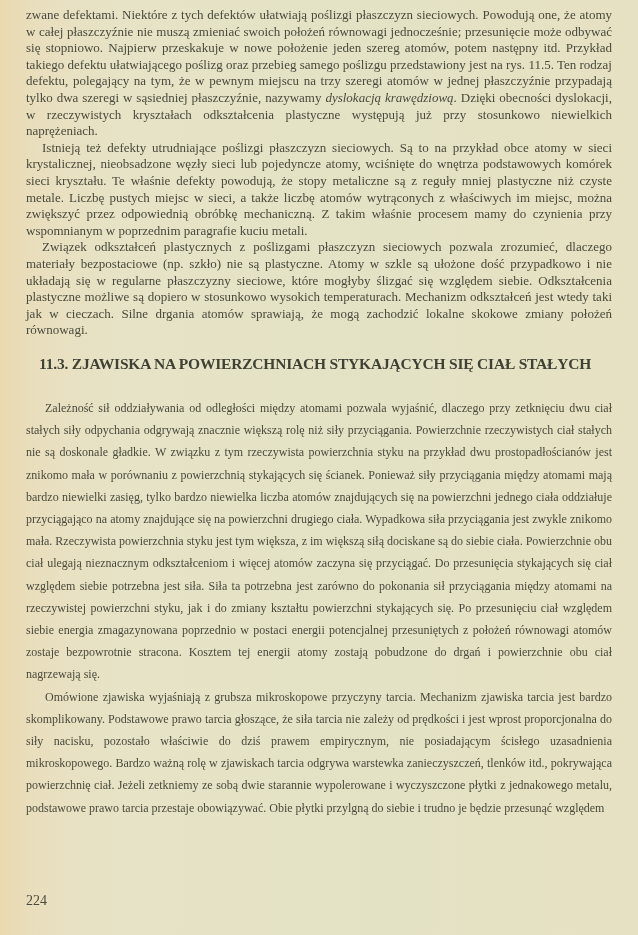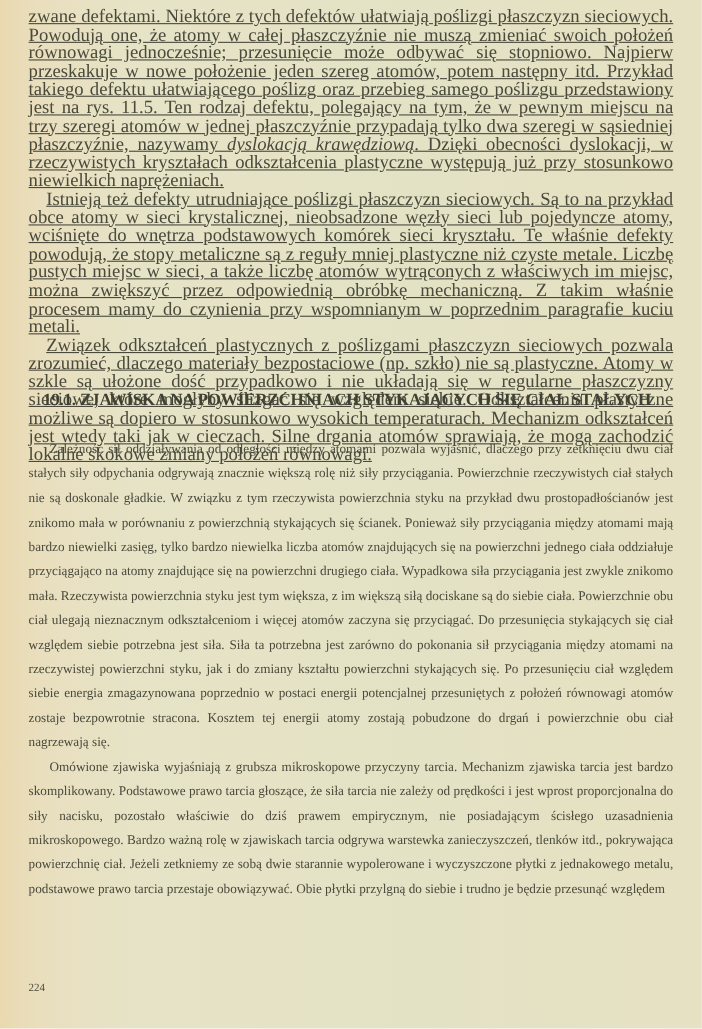--- a/index.html
+++ b/index.html
@@ -6,51 +6,51 @@
   body {
     width:638px; height:935px; overflow:hidden;
     background: linear-gradient(90deg, #ead9b0 0px, #e9dfbf 40px, #e6e3c6 120px, #e4e2c5 400px, #e6e1c2 638px);
     font-family: "Liberation Serif", "DejaVu Serif", serif;
     color:#4a4a3c;
     position:relative;
   }
   .page { position:absolute; left:26px; top:0; width:586px; }
   .small {
     position:absolute; left:0; top:7px; width:586px;
-    font-size:17px; line-height:16.6px; text-align:justify;text-decoration:underline;
+    font-size:13px; line-height:16.6px; text-align:justify;
   }
   .small p { margin:0; text-indent:0; }
   .small p.indent { text-indent:16px; }
   .heading {
     position:absolute; left:13px; top:355px; width:580px;
     font-size:15.5px; font-weight:bold; letter-spacing:-0.2px;
     color:#3f4134;
   }
   .large {
     position:absolute; left:0; top:397px; width:586px;
     font-size:12px; line-height:22.2px; text-align:justify;
   }
   .large p { margin:0; text-indent:19px; }
   em { font-style:italic; }
   .folio {
     position:absolute; left:26px; top:893px;
-    font-size:10px; color:#4a4a3c;
+    font-size:14px; color:#4a4a3c;
   }
 </style>
 </head>
 <body>
 
 <div class="page">
   <div class="small">
     <p><span>zwane defektami. Niektóre z tych defektów ułatwiają poślizgi płaszczyzn sieciowych. Powodują one, że atomy w całej płaszczyźnie nie muszą zmieniać swoich położeń równowagi jednocześnie; przesunięcie może odbywać się stopniowo. Najpierw przeskakuje w nowe położenie jeden szereg atomów, potem następny itd. Przykład takiego defektu ułatwiającego poślizg oraz przebieg samego poślizgu przedstawiony jest na rys. 11.5. Ten rodzaj defektu, polegający na tym, że w pewnym miejscu na trzy szeregi atomów w jednej płaszczyźnie przypadają tylko dwa szeregi w sąsiedniej płaszczyźnie, nazywamy </span><em>dyslokacją krawędziową</em><span>. Dzięki obecności dyslokacji, w rzeczywistych kryształach odkształcenia plastyczne występują już przy stosunkowo niewielkich naprężeniach.</span></p>
     <p class="indent">Istnieją też defekty utrudniające poślizgi płaszczyzn sieciowych. Są to na przykład obce atomy w sieci krystalicznej, nieobsadzone węzły sieci lub pojedyncze atomy, wciśnięte do wnętrza podstawowych komórek sieci kryształu. Te właśnie defekty powodują, że stopy metaliczne są z reguły mniej plastyczne niż czyste metale. Liczbę pustych miejsc w sieci, a także liczbę atomów wytrąconych z właściwych im miejsc, można zwiększyć przez odpowiednią obróbkę mechaniczną. Z takim właśnie procesem mamy do czynienia przy wspomnianym w poprzednim paragrafie kuciu metali.</p>
     <p class="indent">Związek odkształceń plastycznych z poślizgami płaszczyzn sieciowych pozwala zrozumieć, dlaczego materiały bezpostaciowe (np. szkło) nie są plastyczne. Atomy w szkle są ułożone dość przypadkowo i nie układają się w regularne płaszczyzny sieciowe, które mogłyby ślizgać się względem siebie. Odkształcenia plastyczne możliwe są dopiero w stosunkowo wysokich temperaturach. Mechanizm odkształceń jest wtedy taki jak w cieczach. Silne drgania atomów sprawiają, że mogą zachodzić lokalne skokowe zmiany położeń równowagi.</p>
   </div>
 
-  <div class="heading">19.1.  ZJAWISKA NA POWIERZCHNIACH STYKAJĄCYCH SIĘ CIAŁ STAŁYCH</div>
+  <div class="heading">11.3.  ZJAWISKA NA POWIERZCHNIACH STYKAJĄCYCH SIĘ CIAŁ STAŁYCH</div>
 
   <div class="large">
     <p>Zależność sił oddziaływania od odległości między atomami pozwala wyjaśnić, dlaczego przy zetknięciu dwu ciał stałych siły odpychania odgrywają znacznie większą rolę niż siły przyciągania. Powierzchnie rzeczywistych ciał stałych nie są doskonale gładkie. W związku z tym rzeczywista powierzchnia styku na przykład dwu prostopadłościanów jest znikomo mała w porównaniu z powierzchnią stykających się ścianek. Ponieważ siły przyciągania między atomami mają bardzo niewielki zasięg, tylko bardzo niewielka liczba atomów znajdujących się na powierzchni jednego ciała oddziałuje przyciągająco na atomy znajdujące się na powierzchni drugiego ciała. Wypadkowa siła przyciągania jest zwykle znikomo mała. Rzeczywista powierzchnia styku jest tym większa, z im większą siłą dociskane są do siebie ciała. Powierzchnie obu ciał ulegają nieznacznym odkształceniom i więcej atomów zaczyna się przyciągać. Do przesunięcia stykających się ciał względem siebie potrzebna jest siła. Siła ta potrzebna jest zarówno do pokonania sił przyciągania między atomami na rzeczywistej powierzchni styku, jak i do zmiany kształtu powierzchni stykających się. Po przesunięciu ciał względem siebie energia zmagazynowana poprzednio w postaci energii potencjalnej przesuniętych z położeń równowagi atomów zostaje bezpowrotnie stracona. Kosztem tej energii atomy zostają pobudzone do drgań i powierzchnie obu ciał nagrzewają się.</p>
     <p>Omówione zjawiska wyjaśniają z grubsza mikroskopowe przyczyny tarcia. Mechanizm zjawiska tarcia jest bardzo skomplikowany. Podstawowe prawo tarcia głoszące, że siła tarcia nie zależy od prędkości i jest wprost proporcjonalna do siły nacisku, pozostało właściwie do dziś prawem empirycznym, nie posiadającym ścisłego uzasadnienia mikroskopowego. Bardzo ważną rolę w zjawiskach tarcia odgrywa warstewka zanieczyszczeń, tlenków itd., pokrywająca powierzchnię ciał. Jeżeli zetkniemy ze sobą dwie starannie wypolerowane i wyczyszczone płytki z jednakowego metalu, podstawowe prawo tarcia przestaje obowiązywać. Obie płytki przylgną do siebie i trudno je będzie przesunąć względem</p>
   </div>
 </div>
 
 <div class="folio">224</div>
 
 </body></html>

